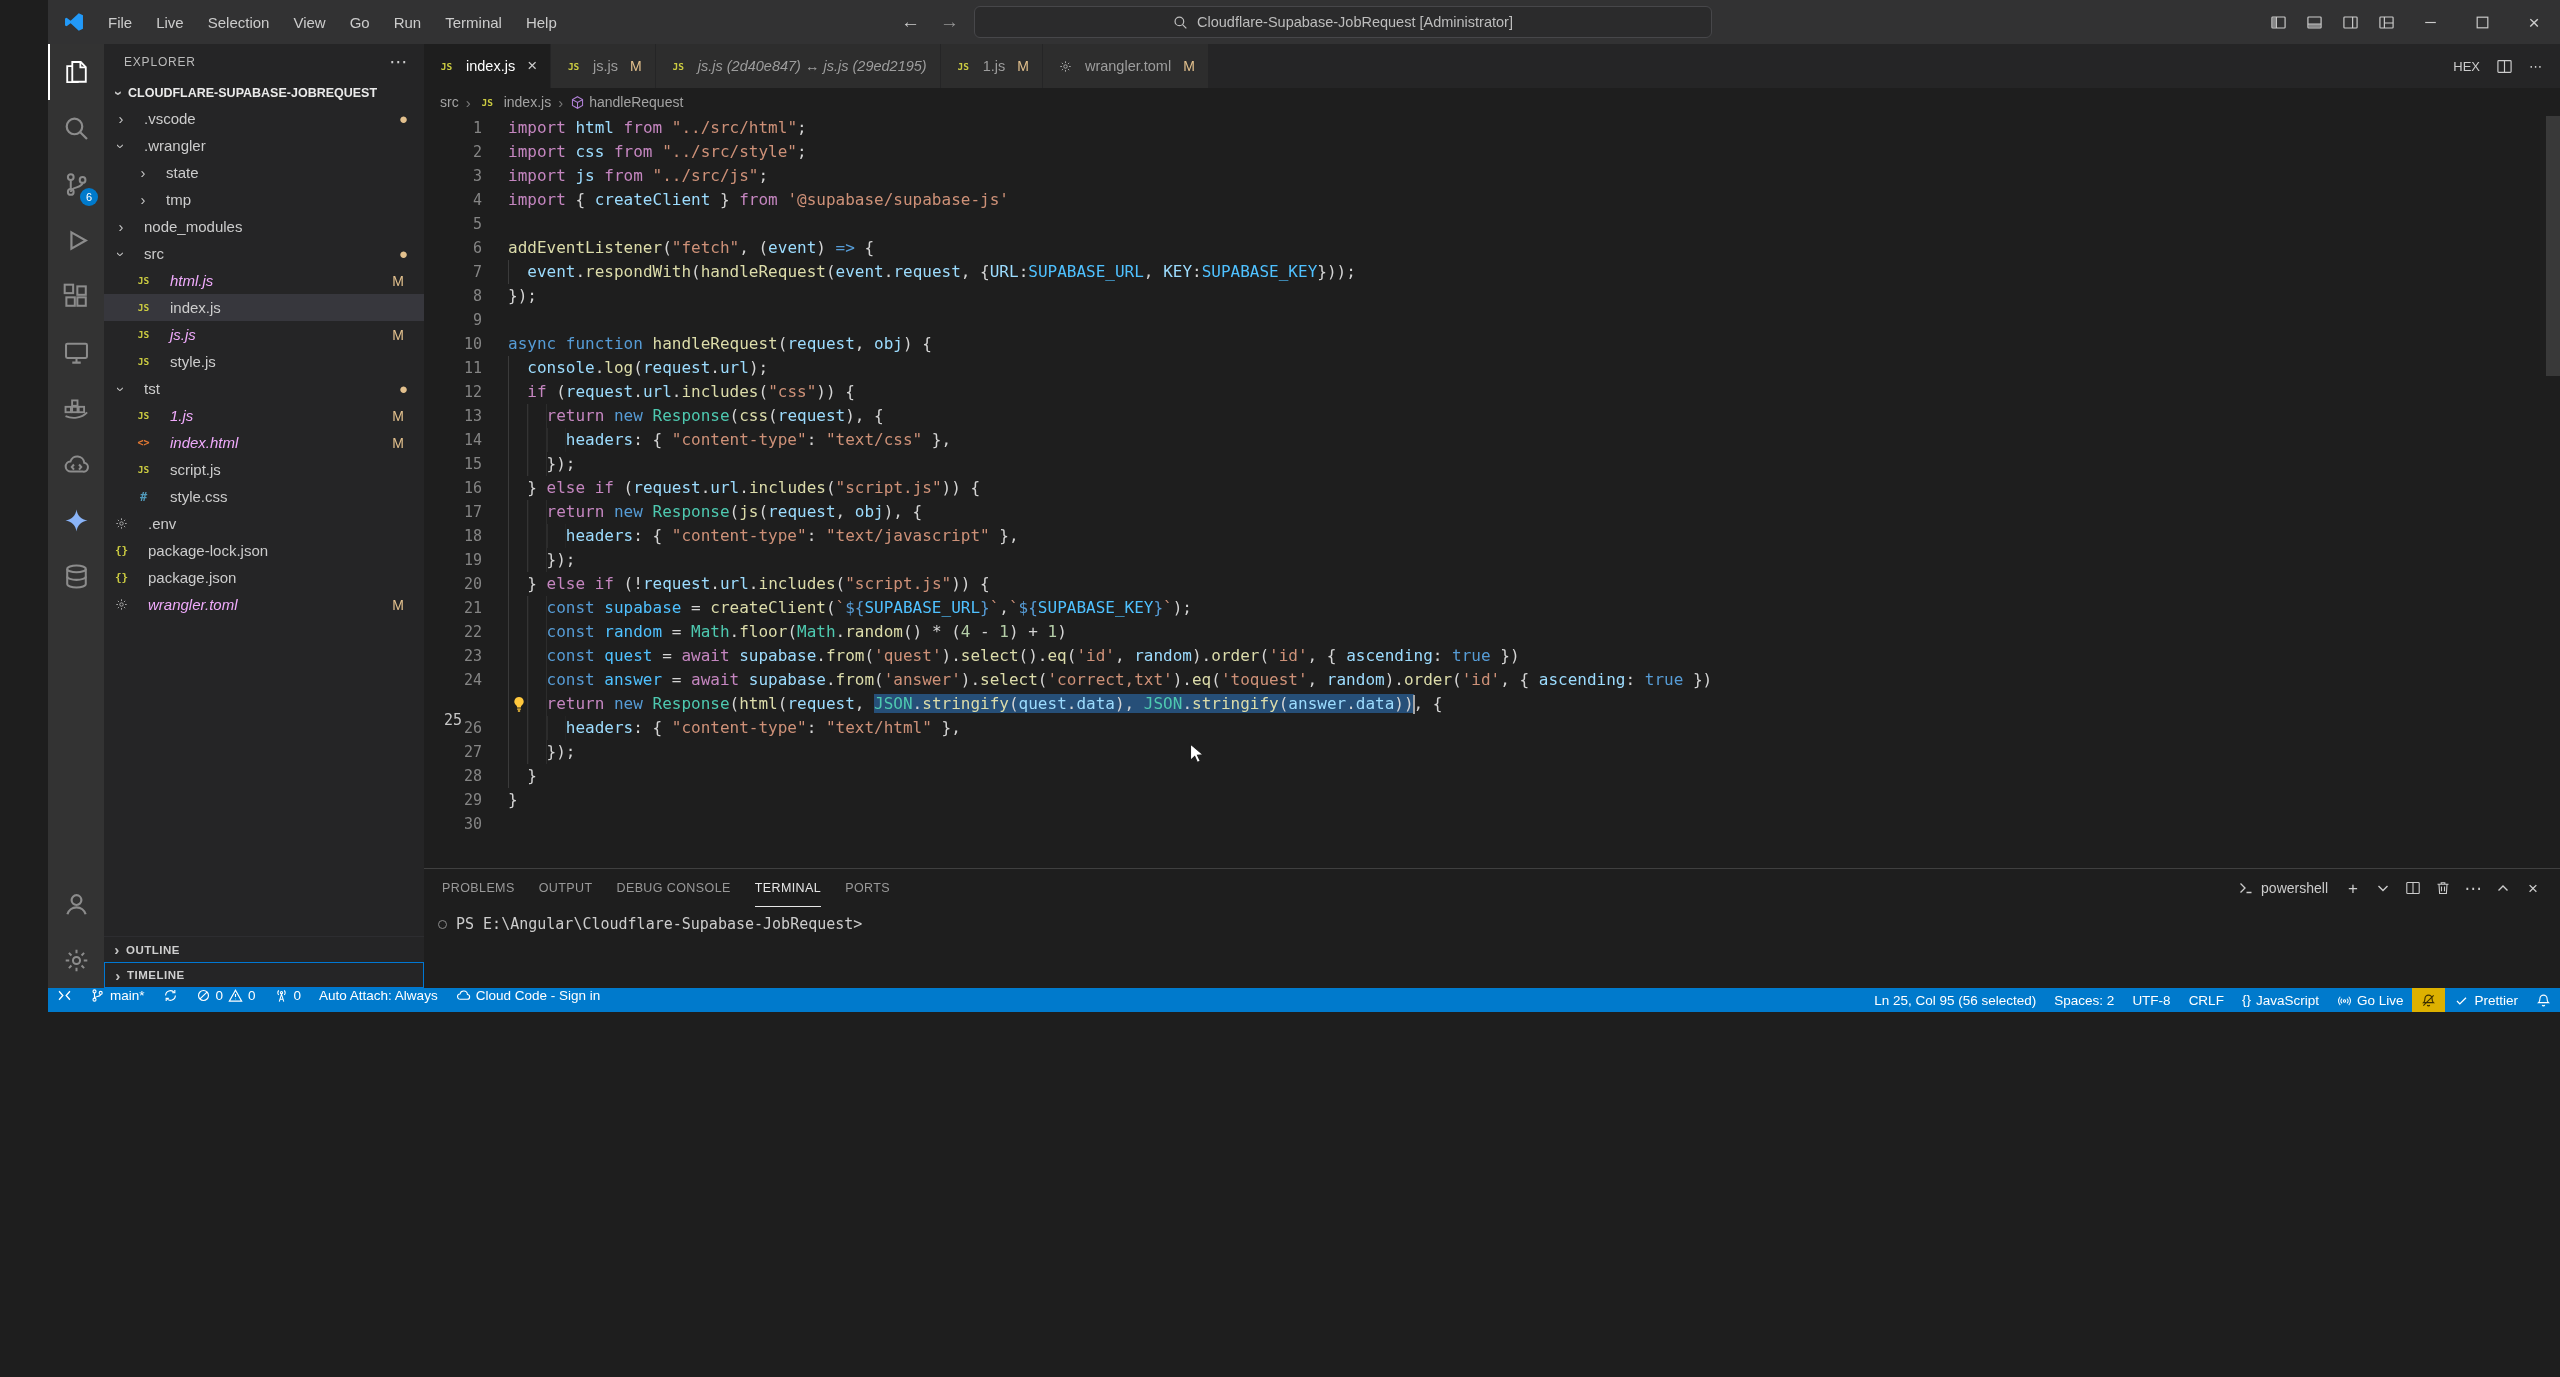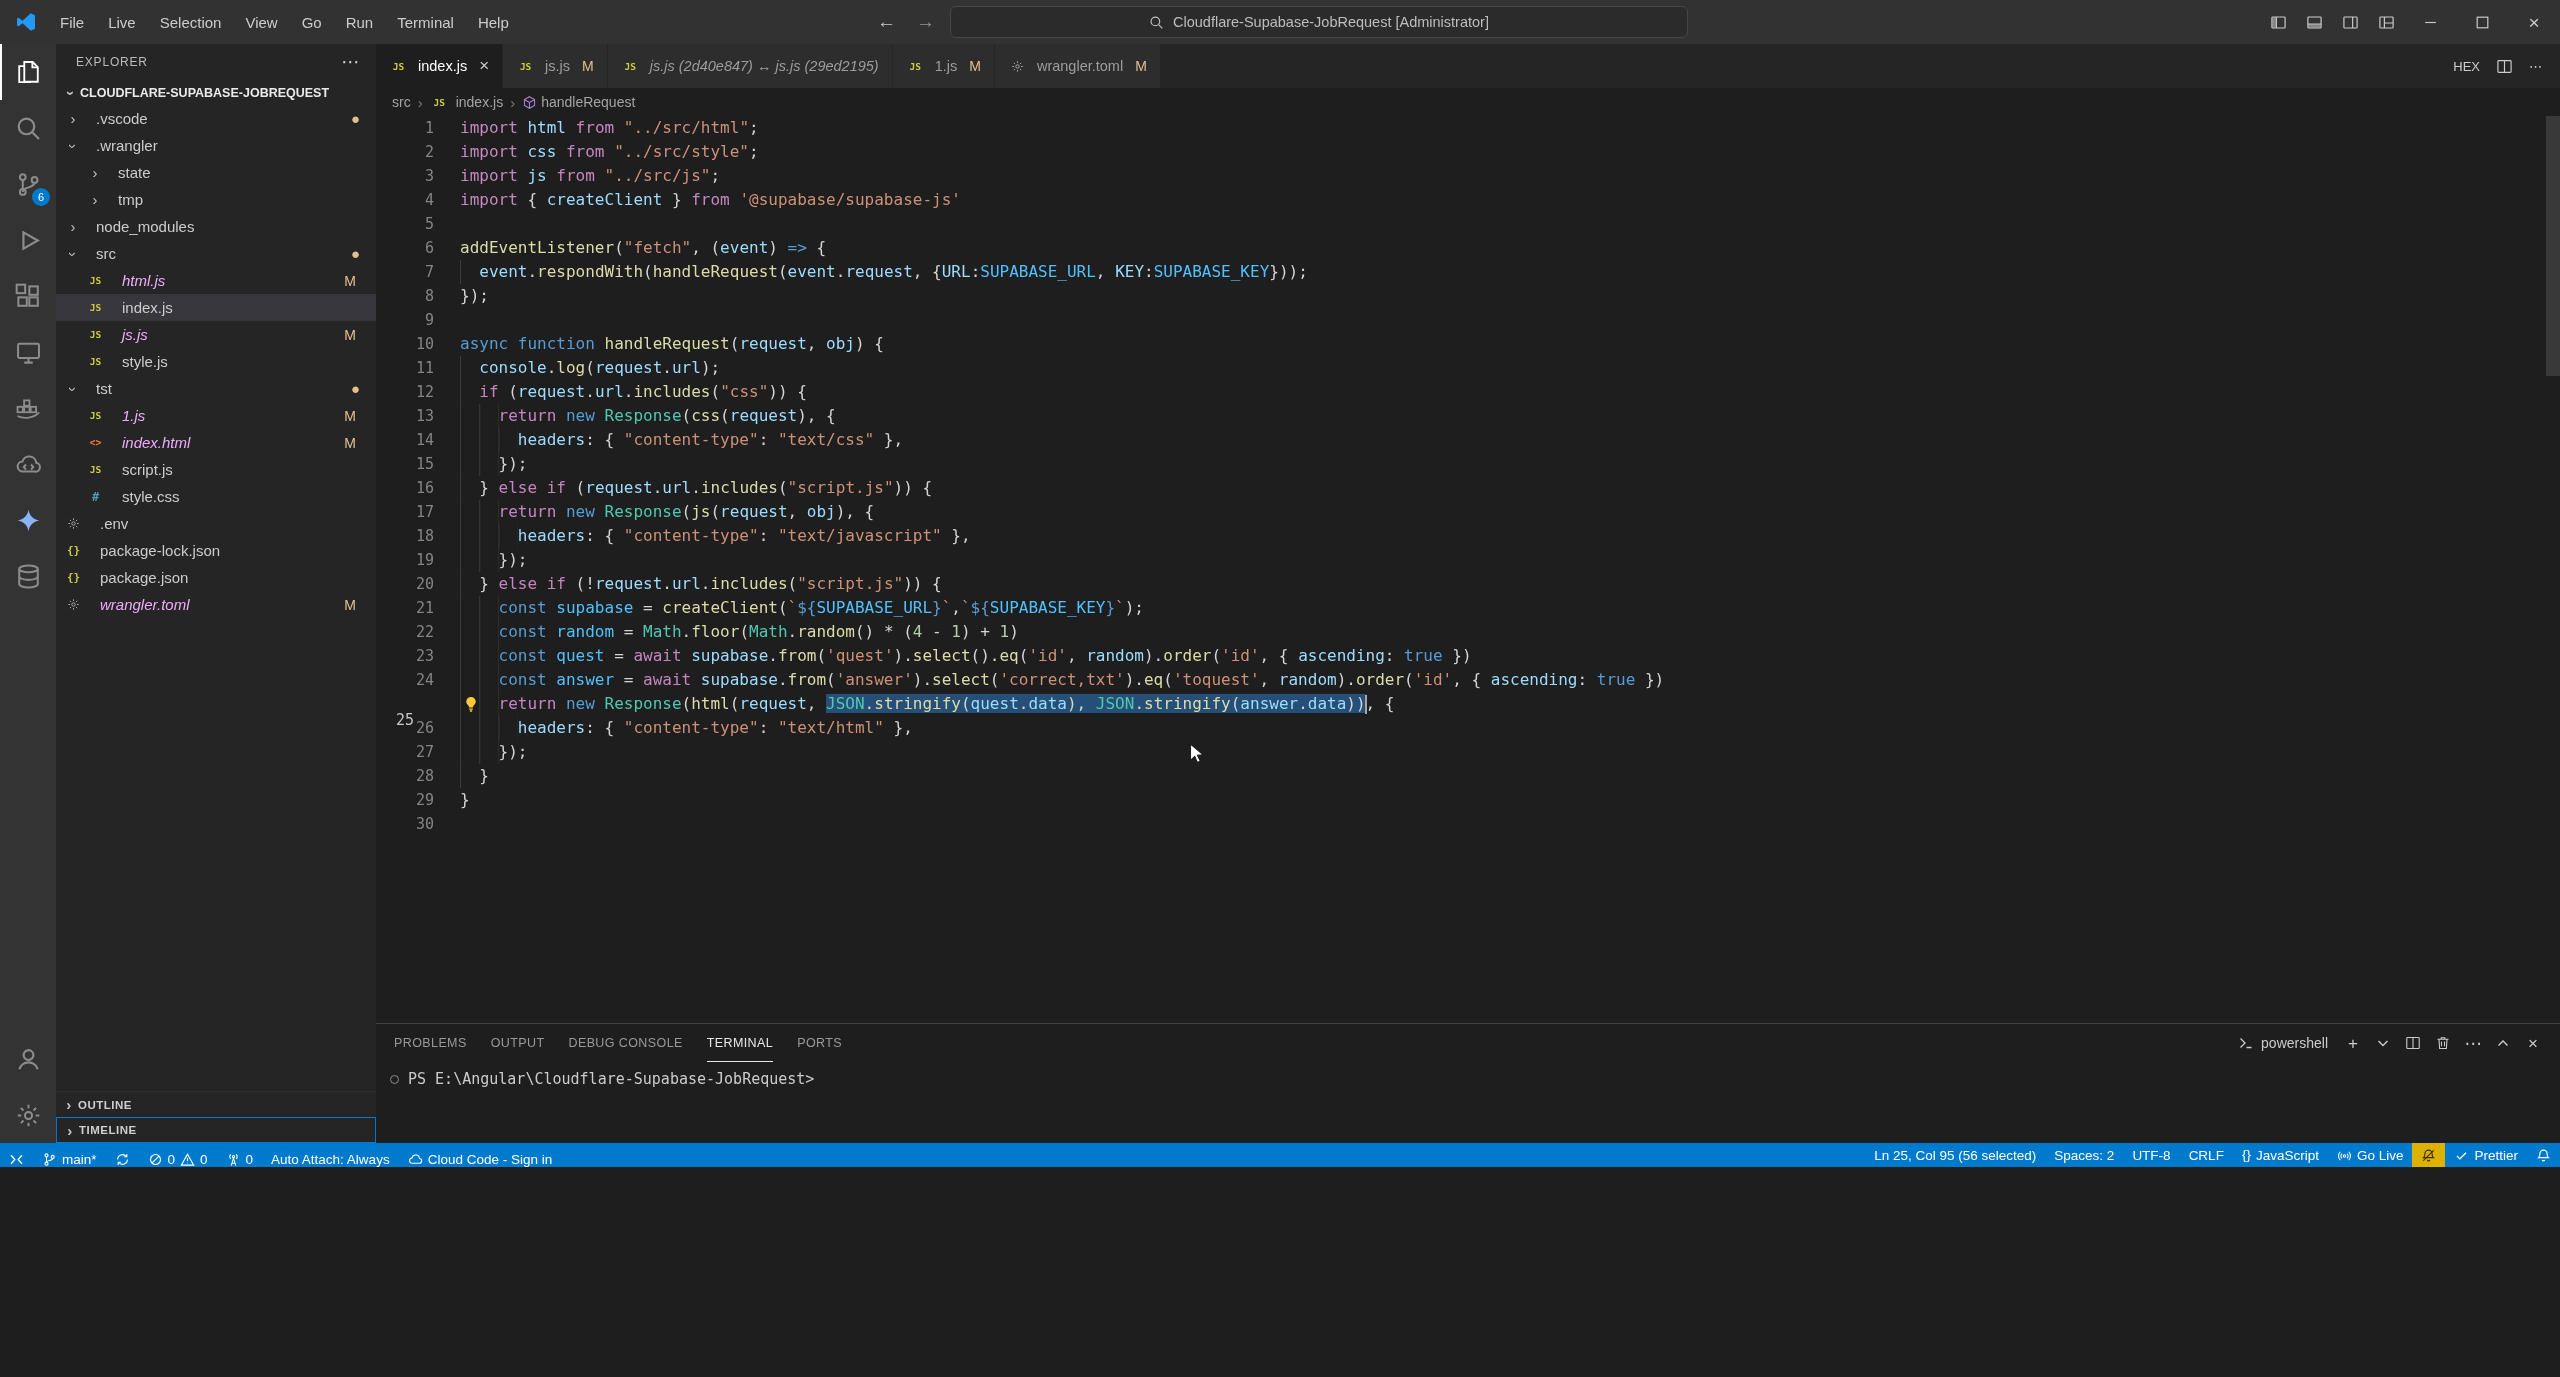--- a/index.html
+++ b/index.html
@@ -1,18 +1,18 @@
 <!DOCTYPE html>
 <html><head>
 <meta charset="utf-8">
 <style>
   *{margin:0;padding:0;box-sizing:border-box;}
   html,body{width:2560px;height:1377px;overflow:hidden;background:#1e1e1e;
     font-family:"Liberation Sans","DejaVu Sans",sans-serif;color:#ccc;}
-  .window{width:2560px;height:1167px;display:flex;flex-direction:column;position:relative;background:#1e1e1e;}
+  .window{width:2560px;height:1012px;display:flex;flex-direction:column;position:relative;background:#1e1e1e;padding-left:48px;}
   .icon,.ticon{display:inline-flex;align-items:center;justify-content:center;line-height:1;}
   svg{display:block;}
 
   
   .titlebar{height:44px;flex:none;background:#323233;display:flex;align-items:center;position:relative;}
   .logo{width:28px;height:28px;margin:0 8px 0 12px;}
   .logo svg{width:22px;height:22px;}
   .menubar{display:flex;height:100%;}
   .menu-item{padding:0 12px;display:flex;align-items:center;font-size:15px;color:#cccccc;}
   .titlebar-center{position:absolute;left:50%;top:50%;transform:translate(-50%,-50%);display:flex;align-items:center;gap:10px;}
@@ -110,21 +110,21 @@
   .shell-select svg{width:16px;height:16px;}
   .ptool{width:30px;height:30px;display:flex;align-items:center;justify-content:center;}
   .ptool svg{width:16px;height:16px;}
   .ptool .ticon{font-size:17px;}
   .terminal-body{flex:1;padding:8px 0 0 14px;font-family:"DejaVu Sans Mono","Liberation Mono",monospace;font-size:15px;color:#cccccc;}
   .terminal-line{display:flex;align-items:center;gap:9px;}
   .cmd-dot{width:9px;height:9px;border:1.5px solid #8a8a8a;border-radius:50%;flex:none;}
 
   
   .statusbar{height:24px;flex:none;background:#007acc;display:flex;align-items:stretch;color:#ffffff;font-size:13.5px;overflow:hidden;}
-  .sb-left{display:flex;align-items:flex-end;}
+  .sb-left{display:flex;align-items:flex-start;}
   .sb-right{margin-left:auto;display:flex;align-items:stretch;}
   .sb-item{display:flex;align-items:center;gap:5px;padding:0 9px;}
   .sb-item svg{width:15px;height:15px;}
   .sb-item.warn{background:#ddb100;color:#3b2e00;}
   .mouse-cursor{position:absolute;left:1185px;top:742px;z-index:50;pointer-events:none;}
 </style>
 </head>
 <body>
 
 <div class="window">

